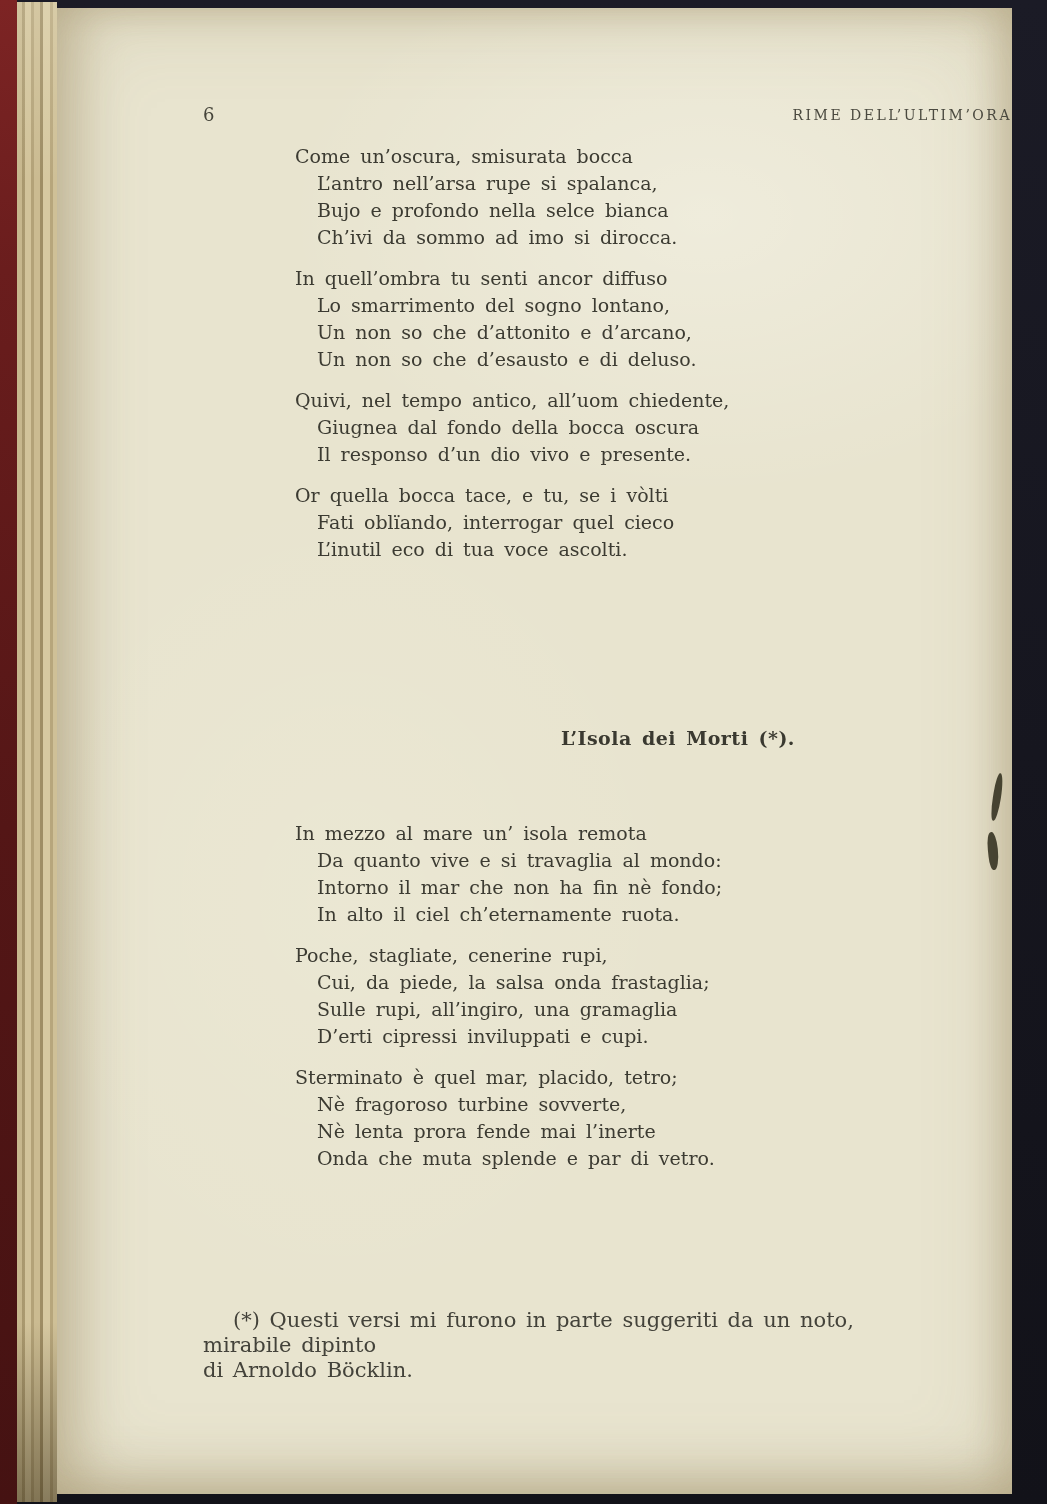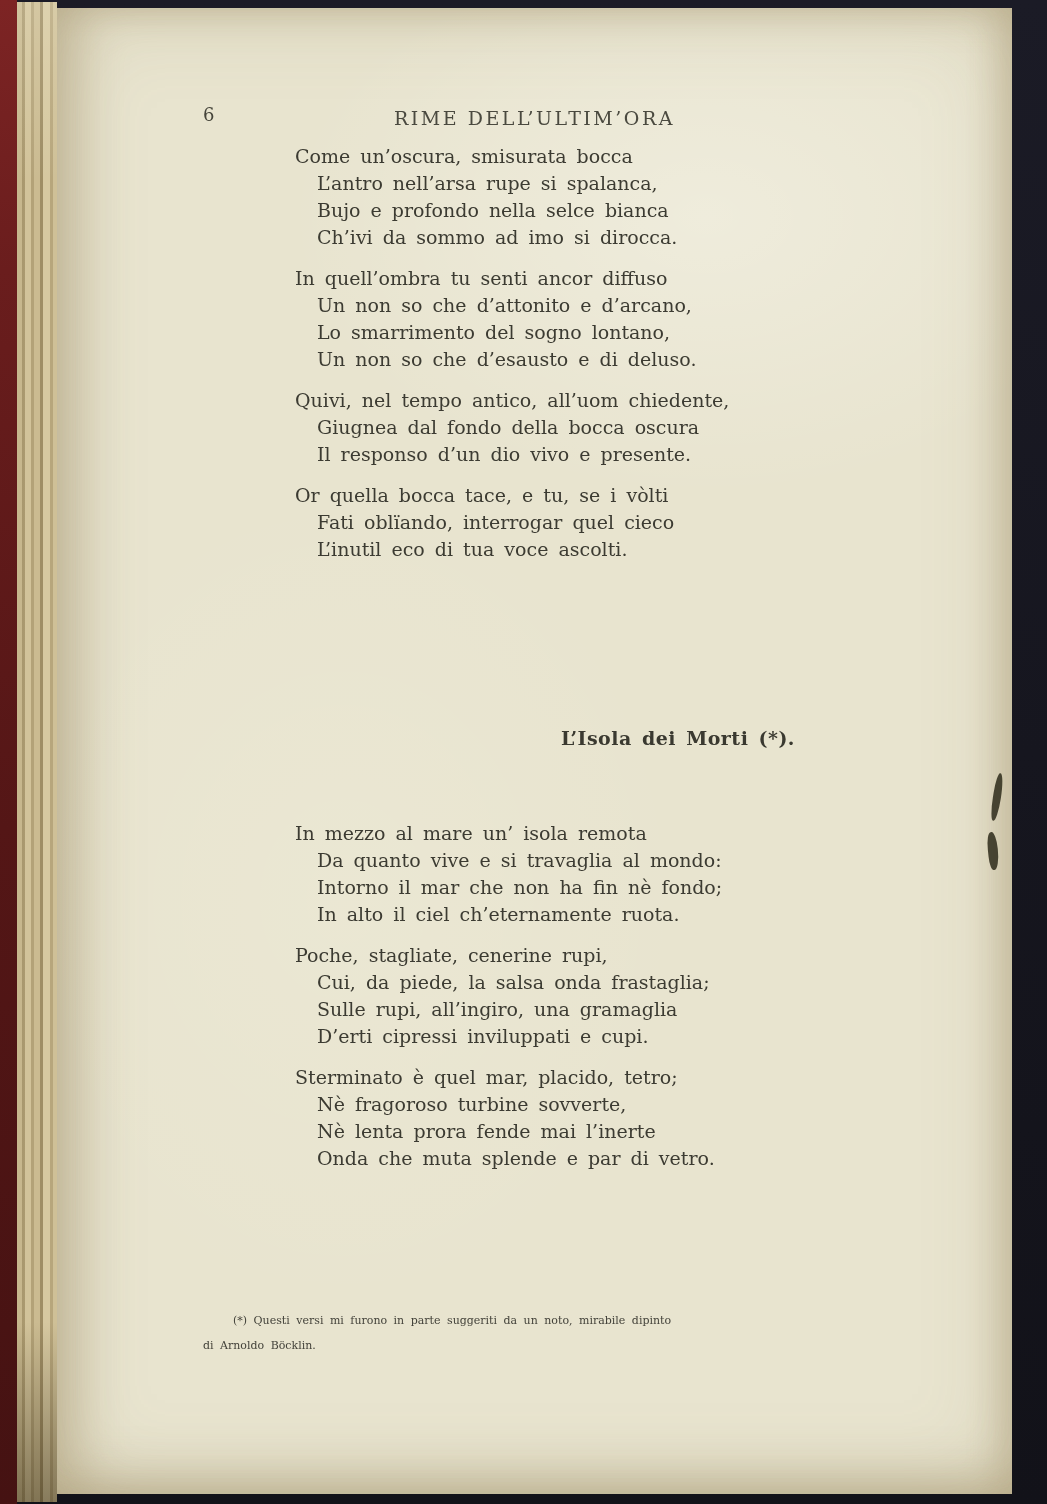--- a/index.html
+++ b/index.html
@@ -53,22 +53,22 @@
   .page-num {
     position: absolute;
     left: 146px; top: 96px;
     font-size: 18px;
     color: #45443a;
   }
   .running-header {
     position: absolute;
     left: 0; top: 99px;
     width: 100%;
-    text-align: center;
-    font-size: 19px;
+    text-align: right;
+    font-size: 14px;
     letter-spacing: 2.5px;
     color: #4a493f;
   }
   .poem {
     position: absolute;
     left: 238px;
     width: 560px;
   }
   .poem1 { top: 135px; }
   .poem2 { top: 812px; }
@@ -89,21 +89,21 @@
     font-size: 19px;
     font-weight: bold;
     letter-spacing: 0.5px;
     word-spacing: 3px;
     color: #3a3930;
   }
   .footnote {
     position: absolute;
     left: 146px; top: 1300px;
     width: 720px;
-    font-size: 11px;
+    font-size: 21px;
     line-height: 25px;
     word-spacing: 3px;
     color: #43423a;
   }
   .fn-line1 { text-indent: 30px; }
   .binding-mark {
     position: absolute;
     background: #32301f;
     border-radius: 45% 55% 50% 50%;
     opacity: 0.88;
@@ -124,22 +124,22 @@
 
     <div class="poem poem1">
       <div class="stanza">
         <div class="line">Come un’oscura, smisurata bocca</div>
         <div class="line indent">L’antro nell’arsa rupe si spalanca,</div>
         <div class="line indent">Bujo e profondo nella selce bianca</div>
         <div class="line indent">Ch’ivi da sommo ad imo si dirocca.</div>
       </div>
       <div class="stanza">
         <div class="line">In quell’ombra tu senti ancor diffuso</div>
+        <div class="line indent">Lo smarrimento del sogno lontano,</div>
         <div class="line indent">Un non so che d’attonito e d’arcano,</div>
-        <div class="line indent">Lo smarrimento del sogno lontano,</div>
         <div class="line indent">Un non so che d’esausto e di deluso.</div>
       </div>
       <div class="stanza">
         <div class="line">Quivi, nel tempo antico, all’uom chiedente,</div>
         <div class="line indent">Giugnea dal fondo della bocca oscura</div>
         <div class="line indent">Il responso d’un dio vivo e presente.</div>
       </div>
       <div class="stanza">
         <div class="line">Or quella bocca tace, e tu, se i vòlti</div>
         <div class="line indent">Fati oblïando, interrogar quel cieco</div>

